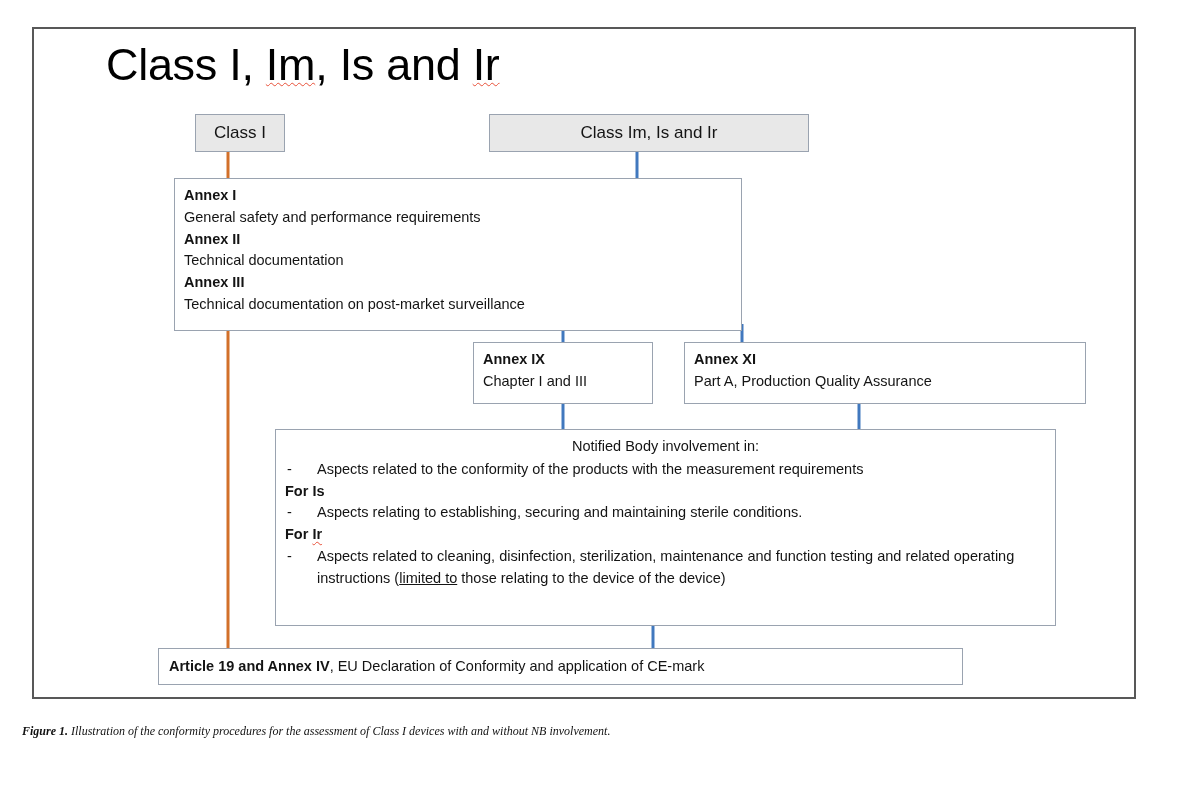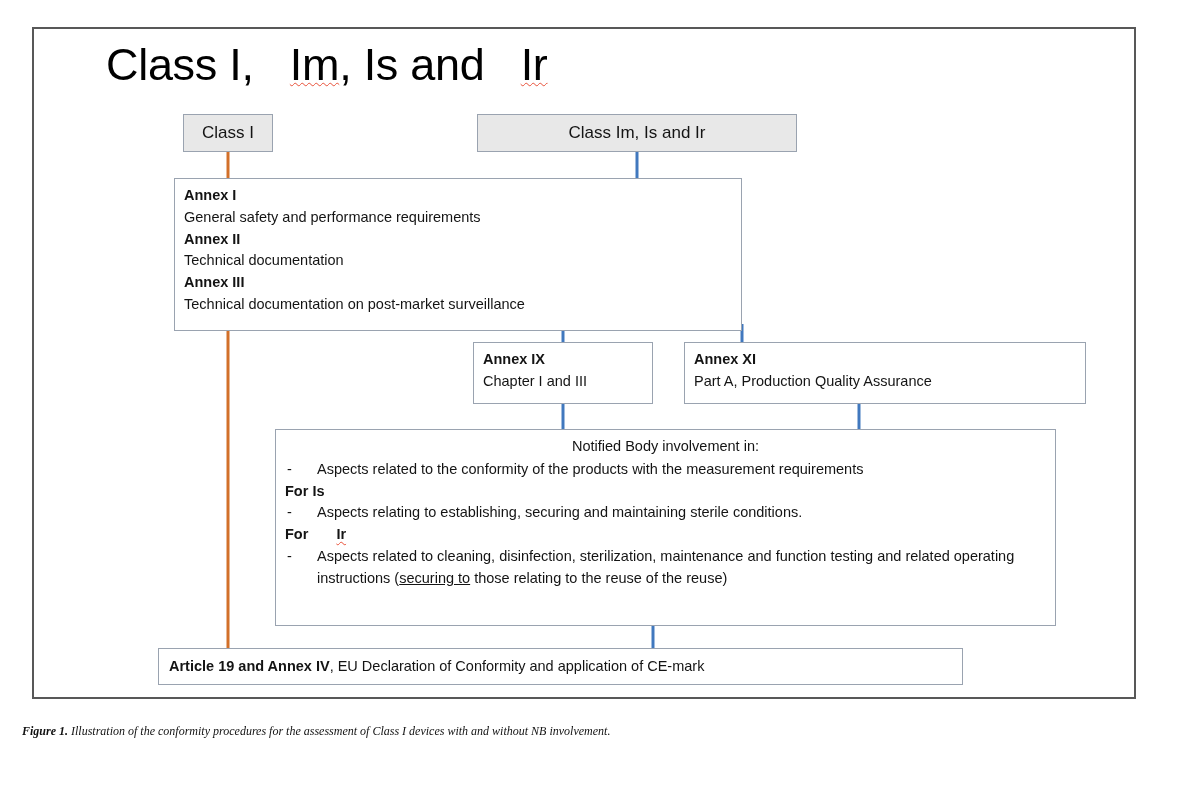--- a/index.html
+++ b/index.html
@@ -48,36 +48,36 @@
     white-space: nowrap;
     color: #000000;
     font-family: "Liberation Sans", sans-serif;
   }
   .squiggle {
     text-decoration: underline;
     text-decoration-style: wavy;
     text-decoration-color: #e8513a;
     text-decoration-thickness: 1px;
     text-underline-offset: 2px;
-    margin-left: 24px;
   }
 
   
   .node {
     position: absolute;
     box-sizing: border-box;
     border: 1px solid #9aa3b0;
     background: #ffffff;
     font-size: 14.5px;
     line-height: 1.5;
     color: #141414;
   }
   .node.filled {
     background: #e8e8e8;
     text-align: center;
+    margin-left: 12px;
   }
   .node.filled .node-label {
     font-size: 17px;
     color: #141414;
   }
   .node-inner {
     padding: 6px 9px;
   }
   .node.filled .node-inner {
     padding: 0;
@@ -221,21 +221,21 @@
       <div class="line nb-group"><span>For </span><span>Is</span></div>
       <div class="bullet-row">
         <span class="bullet-dash">-</span>
         <span class="bullet-text">Aspects relating to establishing, securing and maintaining sterile conditions.</span>
       </div>
 
       <div class="line nb-group"><span>For </span><span class="squiggle">Ir</span></div>
       <div class="bullet-row">
         <span class="bullet-dash">-</span>
         <span class="bullet-text"><span>Aspects related to cleaning, disinfection, sterilization, maintenance and function testing and</span>
-          <span><span>related operating instructions (</span><span class="underlined">securing to</span><span> those relating to the reuse of the reuse)</span></span>
+          <span><span>related operating instructions (</span><span class="underlined">limited to</span><span> those relating to the device of the device)</span></span>
         </span>
       </div>
 
     </div>
   </div>
 
   <div class="node" id="node-article19">
     <div class="node-inner">
       <span class="hdr">Article 19 and Annex IV</span><span>, EU Declaration of Conformity and application of CE-mark</span>
     </div>

